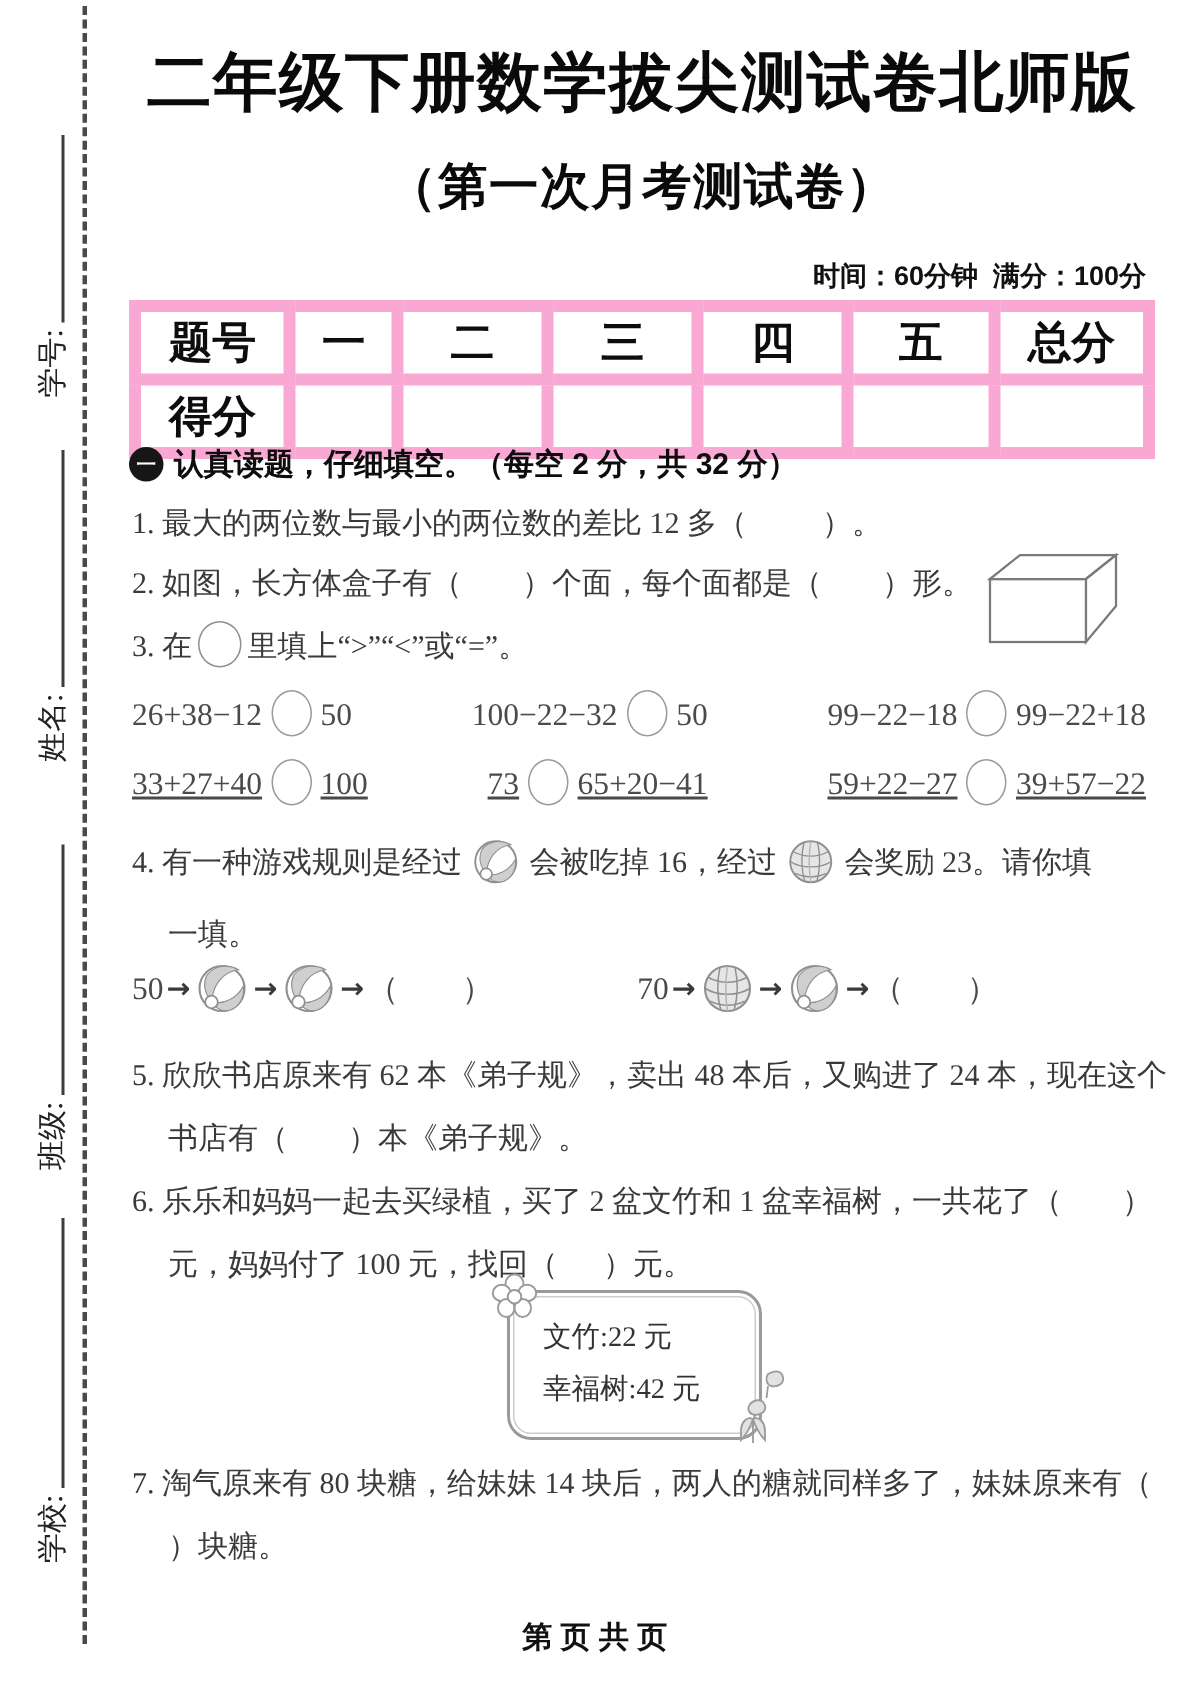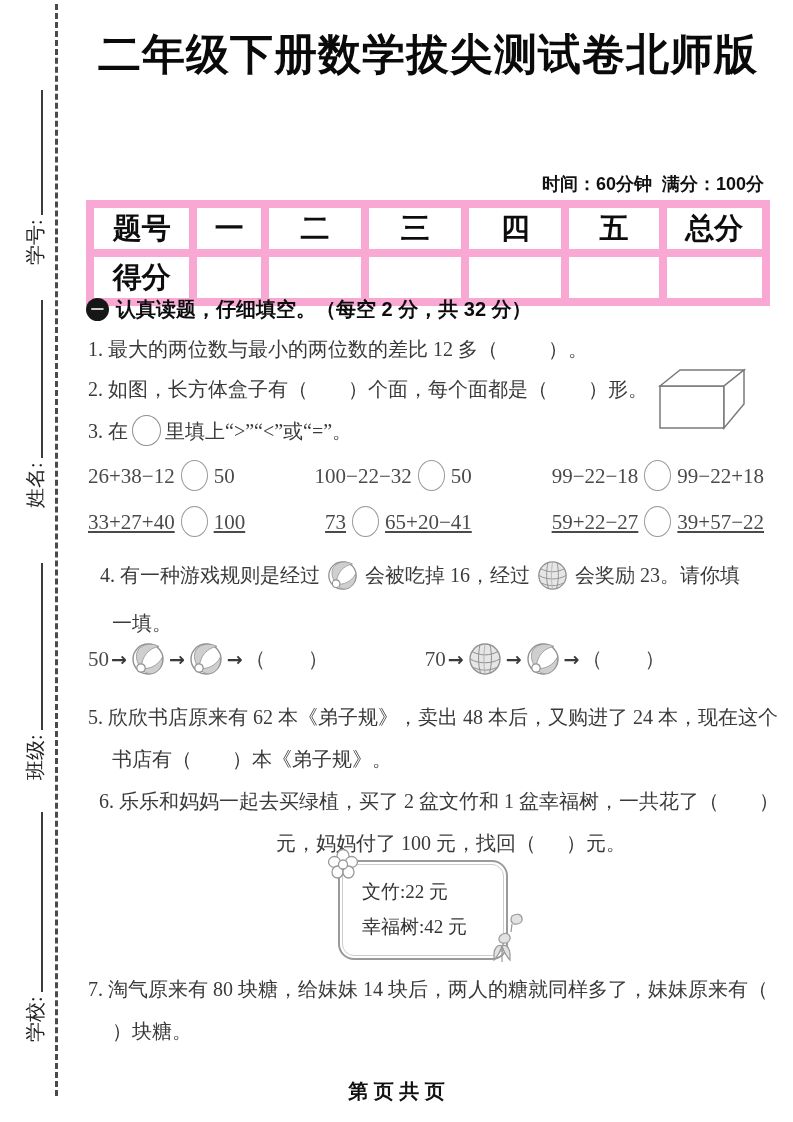--- a/index.html
+++ b/index.html
@@ -37,24 +37,24 @@
         font-family:"Liberation Sans","DejaVu Sans",sans-serif;font-weight:bold;
         font-size:20px;color:#0d0d0d;white-space:pre;}
   .sec-badge{display:inline-flex;width:23px;height:23px;border-radius:50%;background:#161616;
         color:#fff;align-items:center;justify-content:center;font-size:13px;flex:0 0 auto;}
   
   .q{position:absolute;left:2px;width:678px;font-size:20px;line-height:42px;color:#3a3a3a;
         padding-left:24px;text-indent:-24px;white-space:pre-wrap;}
   .q1{top:328px;}
   .q2{top:368px;width:556px;}
   .q3{top:410px;white-space:nowrap;padding-left:0;text-indent:0;}
-  .q4l1{top:554px;white-space:nowrap;padding-left:0;text-indent:0;margin-left:12px;}
+  .q4l1{top:554px;white-space:nowrap;padding-left:0;text-indent:0;}
   .q4l2{top:602px;left:26px;padding-left:0;text-indent:0;}
   .q5{top:696px;}
-  .q6{top:780px;text-align:center;}
+  .q6{top:780px;}
   .q7{top:968px;}
   .blank-circle{display:inline-block;width:27px;height:29px;border:1.5px solid #8f8f8f;
         border-radius:50%;vertical-align:-8px;margin:0 4px;}
   .cmp-circle{display:inline-block;width:25px;height:29px;border:1.5px solid #9a9a9a;
         border-radius:50%;vertical-align:-8px;margin:0 6px;}
   .cmp-row{position:absolute;left:2px;width:676px;display:flex;justify-content:space-between;
         font-size:21px;color:#4a4a4a;white-space:nowrap;}
   .cmp1{top:460px;}
   .cmp2{top:506px;text-decoration:underline;}
   .ball{vertical-align:-9px;margin:0 2px;}
@@ -115,20 +115,21 @@
     <span class="fill"></span>
   </div>
   <div class="side-field sf4">
     <span class="lbl">学校:</span>
     <span class="fill"></span>
   </div>
 
   <div class="content">
 
     <div class="title">二年级下册数学拔尖测试卷北师版</div>
+    <div class="subtitle">（第一次月考测试卷）</div>
     <div class="meta">时间：60分钟  满分：100分</div>
 
     <table class="score">
       <colgroup>
         <col style="width:15.3%">
           <col style="width:10.6%">
           <col style="width:14.8%">
         <col style="width:14.8%">
           <col style="width:14.8%">
           <col style="width:14.4%">

